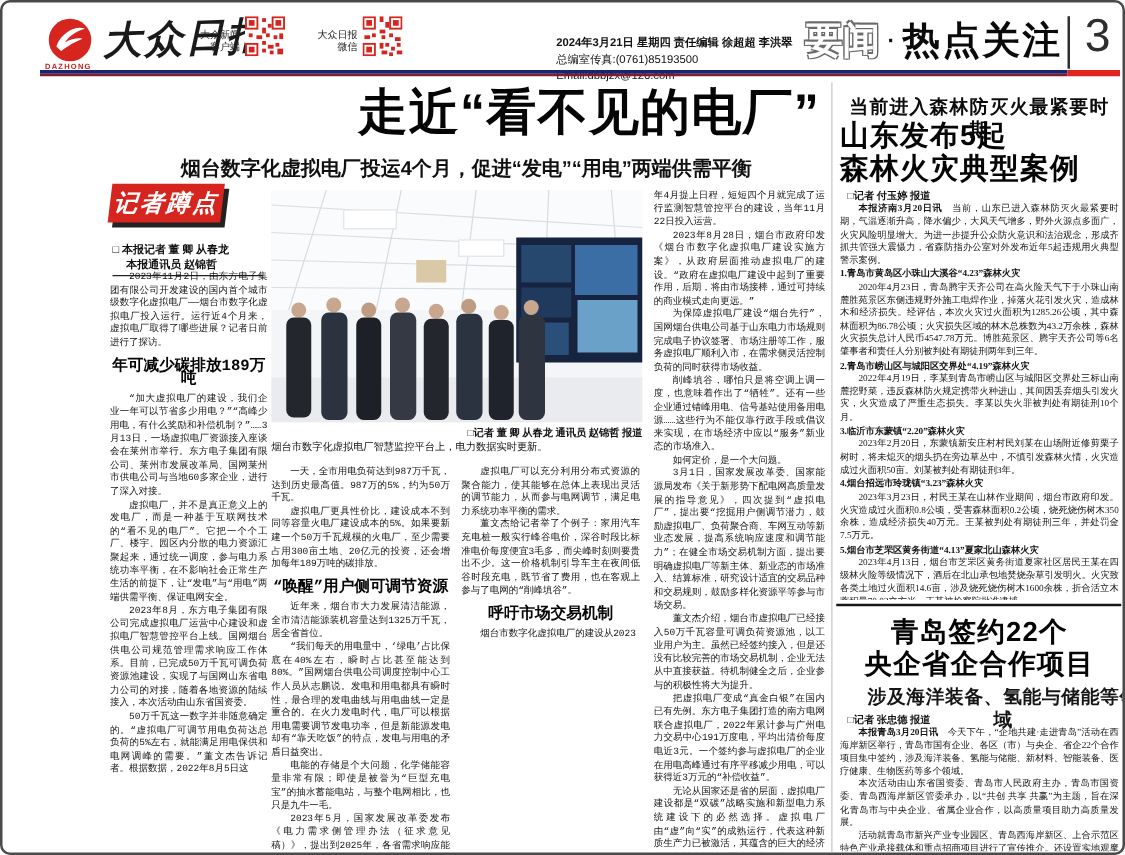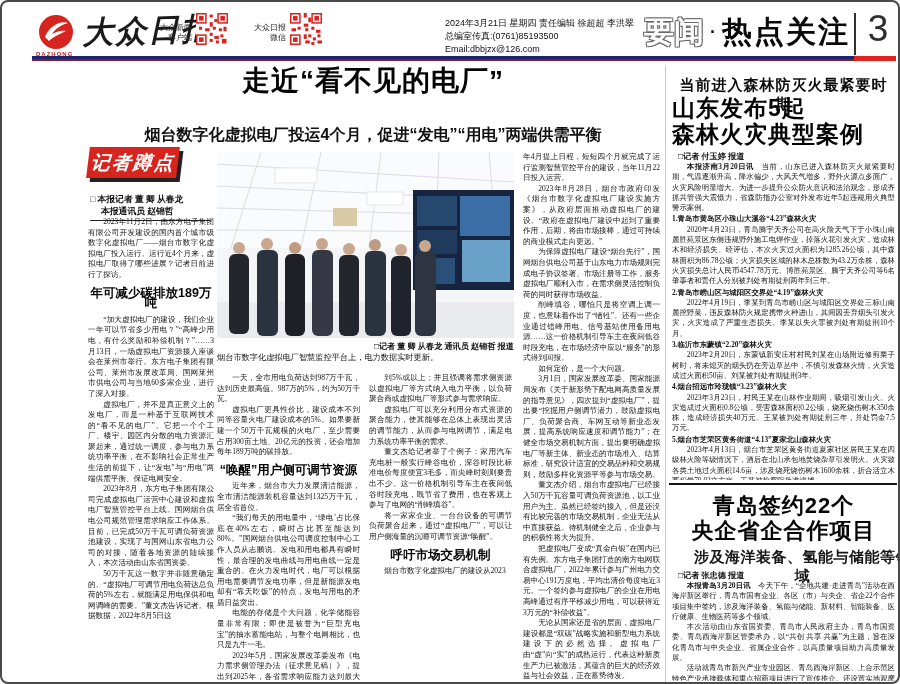--- a/index.html
+++ b/index.html
@@ -5,40 +5,40 @@
   html,body{margin:0;padding:0;background:#ffffff;}
   .page{position:relative;width:900px;height:684px;background:#fff;overflow:hidden;
         font-family:"Liberation Serif",serif;color:#1a1a1a;
         border:2px solid #4a4a4a;border-radius:8px;box-sizing:border-box;}
   .abs{position:absolute;}
   
   .logo-en{font-family:"Liberation Sans",sans-serif;font-size:6px;color:#c5211c;letter-spacing:1px;font-weight:bold;}
   .paper-title{font-family:"DejaVu Serif",serif;font-size:31px;font-weight:bold;font-style:italic;transform:rotate(-2deg);letter-spacing:2px;}
   .qr-label{font-size:8px;line-height:9.5px;text-align:right;white-space:pre-line;color:#222;font-family:"Liberation Sans",sans-serif;}
   .head-info{font-size:9px;line-height:13px;color:#111;font-family:"Liberation Sans",sans-serif;text-align:left;}
-  .head-info .l1{font-weight:normal;}
+  .head-info .l1{font-weight:bold;margin-top:11px;}
   .section-title{font-family:"Liberation Sans",sans-serif;font-size:30px;display:flex;align-items:center;gap:6px;margin-left:24px;}
   .sec-hollow{color:#fff;font-weight:700;text-shadow:-1px -1px 0 #6a6a6a,1px -1px 0 #6a6a6a,-1px 1px 0 #6a6a6a,1px 1px 0 #6a6a6a;}
   .sec-dot{color:#111;font-size:18px;font-weight:bold;}
   .sec-solid{color:#0a0a0a;font-weight:900;letter-spacing:2px;}
   .page-num{font-family:"Liberation Sans",sans-serif;font-size:37px;color:#2e2e2e;text-align:center;width:36px;}
   .vdiv{width:2px;background:#2f2f2f;}
   .rule-navy{height:3px;background:#1b2470;}
   .rule-maroon{height:2px;background:#7d1f2d;}
   .rule-red{height:5px;background:#e0251e;}
   
-  .headline{font-family:"Liberation Sans",sans-serif;font-weight:900;font-size:28px;letter-spacing:1px;color:#050505;text-align:center;white-space:nowrap;}
+  .headline{font-family:"Liberation Sans",sans-serif;font-weight:900;font-size:40px;letter-spacing:1px;color:#050505;text-align:right;white-space:nowrap;}
   .deck{font-family:"Liberation Sans",sans-serif;font-weight:600;font-size:16px;color:#111;text-align:center;}
   .badge{background:#d6251f;transform:skewX(-7deg);box-shadow:4px 4px 0 rgba(10,10,10,.9);
          display:flex;align-items:center;justify-content:center;}
   .badge span{font-family:"Liberation Sans",sans-serif;color:#fff;font-weight:900;font-style:italic;font-size:19px;letter-spacing:2px;transform:skewX(3deg);}
   .byline{font-size:8.8px;line-height:12px;font-weight:bold;color:#111;}
   .byline-rule{border-top:1.2px solid #222;width:120px;margin-top:3px;}
   .col{font-size:7.6px;line-height:10.6px;text-align:justify;overflow:hidden;color:#141414;}
-  .col p{margin:0;text-indent:2em;}
+  .col p{margin:0;text-indent:2em;font-family:Liberation Mono, monospace;}
   .subhead{font-family:"Liberation Sans",sans-serif;font-weight:900;font-size:12.5px;text-align:center;text-indent:0 !important;margin:7px 0 6px !important;color:#050505;}
   .cap-credit{font-size:8.2px;font-weight:bold;text-align:right;color:#111;}
   .caption{font-size:8.2px;color:#111;}
   
   .vsep{width:1px;background:#c7c7c7;}
   .sb-kicker{font-family:"Liberation Sans",sans-serif;font-size:15px;font-weight:600;text-align:center;color:#0c0c0c;letter-spacing:1px;}
   .sb-head{font-family:"Liberation Sans",sans-serif;font-weight:900;font-size:23px;line-height:26px;text-align:left;color:#050505;letter-spacing:1px;}
   .sb-head2{font-family:"Liberation Sans",sans-serif;font-weight:900;font-size:22px;line-height:25px;text-align:center;color:#050505;letter-spacing:1px;}
   .sb-deck{font-family:"Liberation Sans",sans-serif;font-size:15px;font-weight:600;text-align:center;color:#161616;letter-spacing:.5px;margin-left:21px;}
   .sb-byline{font-size:8.2px;font-weight:bold;color:#111;}
@@ -220,33 +220,31 @@
     <p>一天，全市用电负荷达到987万千瓦，达到历史最高值。987万的5%，约为50万千瓦。</p>
     <p>虚拟电厂更具性价比，建设成本不到同等容量火电厂建设成本的5%。如果要新建一个50万千瓦规模的火电厂，至少需要占用300亩土地、20亿元的投资，还会增加每年189万吨的碳排放。</p>
     <p class="subhead">“唤醒”用户侧可调节资源</p>
     <p>近年来，烟台市大力发展清洁能源，全市清洁能源装机容量达到1325万千瓦，居全省首位。</p>
     <p>“我们每天的用电量中，‘绿电’占比保底在40%左右，瞬时占比甚至能达到80%。”国网烟台供电公司调度控制中心工作人员从志鹏说。发电和用电都具有瞬时性，最合理的发电曲线与用电曲线一定是重合的。在火力发电时代，电厂可以根据用电需要调节发电功率，但是新能源发电却有“靠天吃饭”的特点，发电与用电的矛盾日益突出。</p>
     <p>电能的存储是个大问题，化学储能容量非常有限；即使是被誉为“巨型充电宝”的抽水蓄能电站，与整个电网相比，也只是九牛一毛。</p>
     <p>2023年5月，国家发展改革委发布《电力需求侧管理办法（征求意见稿）》，提出到2025年，各省需求响应能力达到最大用电负荷的3%—5%，其中年最大用电负荷峰谷差率超过40%的省份达</p>
   </div>
 
   <div class="abs col" style="left:367px;top:371px;width:143px;height:309px">
-    <p>到5%或以上；并且强调将需求侧资源以虚拟电厂等方式纳入电力平衡，以负荷聚合商或虚拟电厂等形式参与需求响应。</p>
     <p>虚拟电厂可以充分利用分布式资源的聚合能力，使其能够在总体上表现出灵活的调节能力，从而参与电网调节，满足电力系统功率平衡的需求。</p>
     <p>董文杰给记者举了个例子：家用汽车充电桩一般实行峰谷电价，深谷时段比标准电价每度便宜3毛多，而尖峰时刻则要贵出不少。这一价格机制引导车主在夜间低谷时段充电，既节省了费用，也在客观上参与了电网的“削峰填谷”。</p>
-    <p>将一家家企业、一台台设备的可调节负荷聚合起来，通过“虚拟电厂”，可以让用户侧海量的沉睡可调节资源“唤醒”。</p>
     <p class="subhead">呼吁市场交易机制</p>
     <p>烟台市数字化虚拟电厂的建设从2023</p>
   </div>
 
   <div class="abs col" style="left:521px;top:150px;width:137px;height:530px">
     <p style="text-indent:0">年4月提上日程，短短四个月就完成了运行监测智慧管控平台的建设，当年11月22日投入运营。</p>
     <p>2023年8月28日，烟台市政府印发《烟台市数字化虚拟电厂建设实施方案》，从政府层面推动虚拟电厂的建设。“政府在虚拟电厂建设中起到了重要作用，后期，将由市场接棒，通过可持续的商业模式走向更远。”</p>
     <p>为保障虚拟电厂建设“烟台先行”，国网烟台供电公司基于山东电力市场规则完成电子协议签署、市场注册等工作，服务虚拟电厂顺利入市，在需求侧灵活控制负荷的同时获得市场收益。</p>
-    <p>削峰填谷，哪怕只是将空调上调一度，也意味着作出了“牺牲”。还有一些企业通过错峰用电、信号基站使用备用电源……这一价格机制引导车主在夜间低谷时段充电，在市场经济中应以“服务”的形式得到回报。</p>
+    <p>削峰填谷，哪怕只是将空调上调一度，也意味着作出了“牺牲”。还有一些企业通过错峰用电、信号基站使用备用电源……这些行为不能仅靠行政手段或倡议来实现，在市场经济中应以“服务”新业态的市场准入。</p>
     <p>如何定价，是一个大问题。</p>
     <p>3月1日，国家发展改革委、国家能源局发布《关于新形势下配电网高质量发展的指导意见》，四次提到“虚拟电厂”，提出要“挖掘用户侧调节潜力，鼓励虚拟电厂、负荷聚合商、车网互动等新业态发展，提高系统响应速度和调节能力”；在健全市场交易机制方面，提出要明确虚拟电厂等新主体、新业态的市场准入、结算标准，研究设计适宜的交易品种和交易规则，鼓励多样化资源平等参与市场交易。</p>
     <p>董文杰介绍，烟台市虚拟电厂已经接入50万千瓦容量可调负荷资源池，以工业用户为主。虽然已经签约接入，但是还没有比较完善的市场交易机制，企业无法从中直接获益。待机制健全之后，企业参与的积极性将大为提升。</p>
     <p>把虚拟电厂变成“真金白银”在国内已有先例。东方电子集团打造的南方电网联合虚拟电厂，2022年累计参与广州电力交易中心191万度电，平均出清价每度电近3元。一个签约参与虚拟电厂的企业在用电高峰通过有序平移减少用电，可以获得近3万元的“补偿收益”。</p>
     <p>无论从国家还是省的层面，虚拟电厂建设都是“双碳”战略实施和新型电力系统建设下的必然选择。虚拟电厂由“虚”向“实”的成熟运行，代表这种新质生产力已被激活，其蕴含的巨大的经济效益与社会效益，正在蓄势待发。</p>
   </div>
 
   <div class="abs vsep" style="left:663px;top:64px;height:616px"></div>
 
   <div class="abs sb-kicker" style="left:670px;top:74px;width:223px">当前进入森林防灭火最紧要时期</div>
@@ -258,21 +256,21 @@
 
   <div class="abs sb-body" style="left:670px;top:160px;width:223px;height:318px">
     <p><span class="lead">本报济南3月20日讯</span><span>　当前，山东已进入森林防灭火最紧要时期，气温逐渐升高，降水偏少，大风天气增多，野外火源点多面广，火灾风险明显增大。为进一步提升公众防火意识和法治观念，形成齐抓共管强大震慑力，省森防指办公室对外发布近年5起违规用火典型警示案例。</span></p>
     <p class="case-title">1.青岛市黄岛区小珠山大溪谷“4.23”森林火灾</p>
     <p>2020年4月23日，青岛腾宇天齐公司在高火险天气下于小珠山南麓胜苑景区东侧违规野外施工电焊作业，掉落火花引发火灾，造成林木和经济损失。经评估，本次火灾过火面积为1285.26公顷，其中森林面积为86.78公顷；火灾损失区域的林木总株数为43.2万余株，森林火灾损失总计人民币4547.78万元。博胜苑景区、腾宇天齐公司等6名肇事者和责任人分别被判处有期徒刑两年到三年。</p>
     <p class="case-title">2.青岛市崂山区与城阳区交界处“4.19”森林火灾</p>
     <p>2022年4月19日，李某到青岛市崂山区与城阳区交界处三标山南麓挖野菜，违反森林防火规定携带火种进山，其间因丢弃烟头引发火灾，火灾造成了严重生态损失。李某以失火罪被判处有期徒刑10个月。</p>
     <p class="case-title">3.临沂市东蒙镇“2.20”森林火灾</p>
     <p>2023年2月20日，东蒙镇新安庄村村民刘某在山场附近修剪栗子树时，将未熄灭的烟头扔在旁边草丛中，不慎引发森林火情，火灾造成过火面积50亩。刘某被判处有期徒刑3年。</p>
     <p class="case-title">4.烟台招远市玲珑镇“3.23”森林火灾</p>
-    <p>2023年3月23日，村民王某在山林作业期间，吸烟引发山火。火灾造成过火面积0.8公顷，受害森林面积0.2公顷，烧死烧伤树木350余株，造成经济损失40万元。王某被判处有期徒刑三年，并处罚金7.5万元。</p>
+    <p>2023年3月23日，村民王某在山林作业期间，烟台市政府印发。火灾造成过火面积0.8公顷，受害森林面积0.2公顷，烧死烧伤树木350余株，造成经济损失40万元。王某被判处有期徒刑三年，并处罚金7.5万元。</p>
     <p class="case-title">5.烟台市芝罘区黄务街道“4.13”夏家北山森林火灾</p>
     <p>2023年4月13日，烟台市芝罘区黄务街道夏家社区居民王某在四级林火险等级情况下，酒后在北山承包地焚烧杂草引发明火。火灾致各类土地过火面积14.6亩，涉及烧死烧伤树木1600余株，折合活立木蓄积量70.02立方米。王某被检察院批准逮捕。</p>
   </div>
 
   <div class="abs hsep" style="left:667px;top:481px;width:228px"></div>
 
   <div class="abs sb-head2" style="left:670px;top:491px;width:223px">
     <div>青岛签约22个</div>
     <div>央企省企合作项目</div>
   </div>

